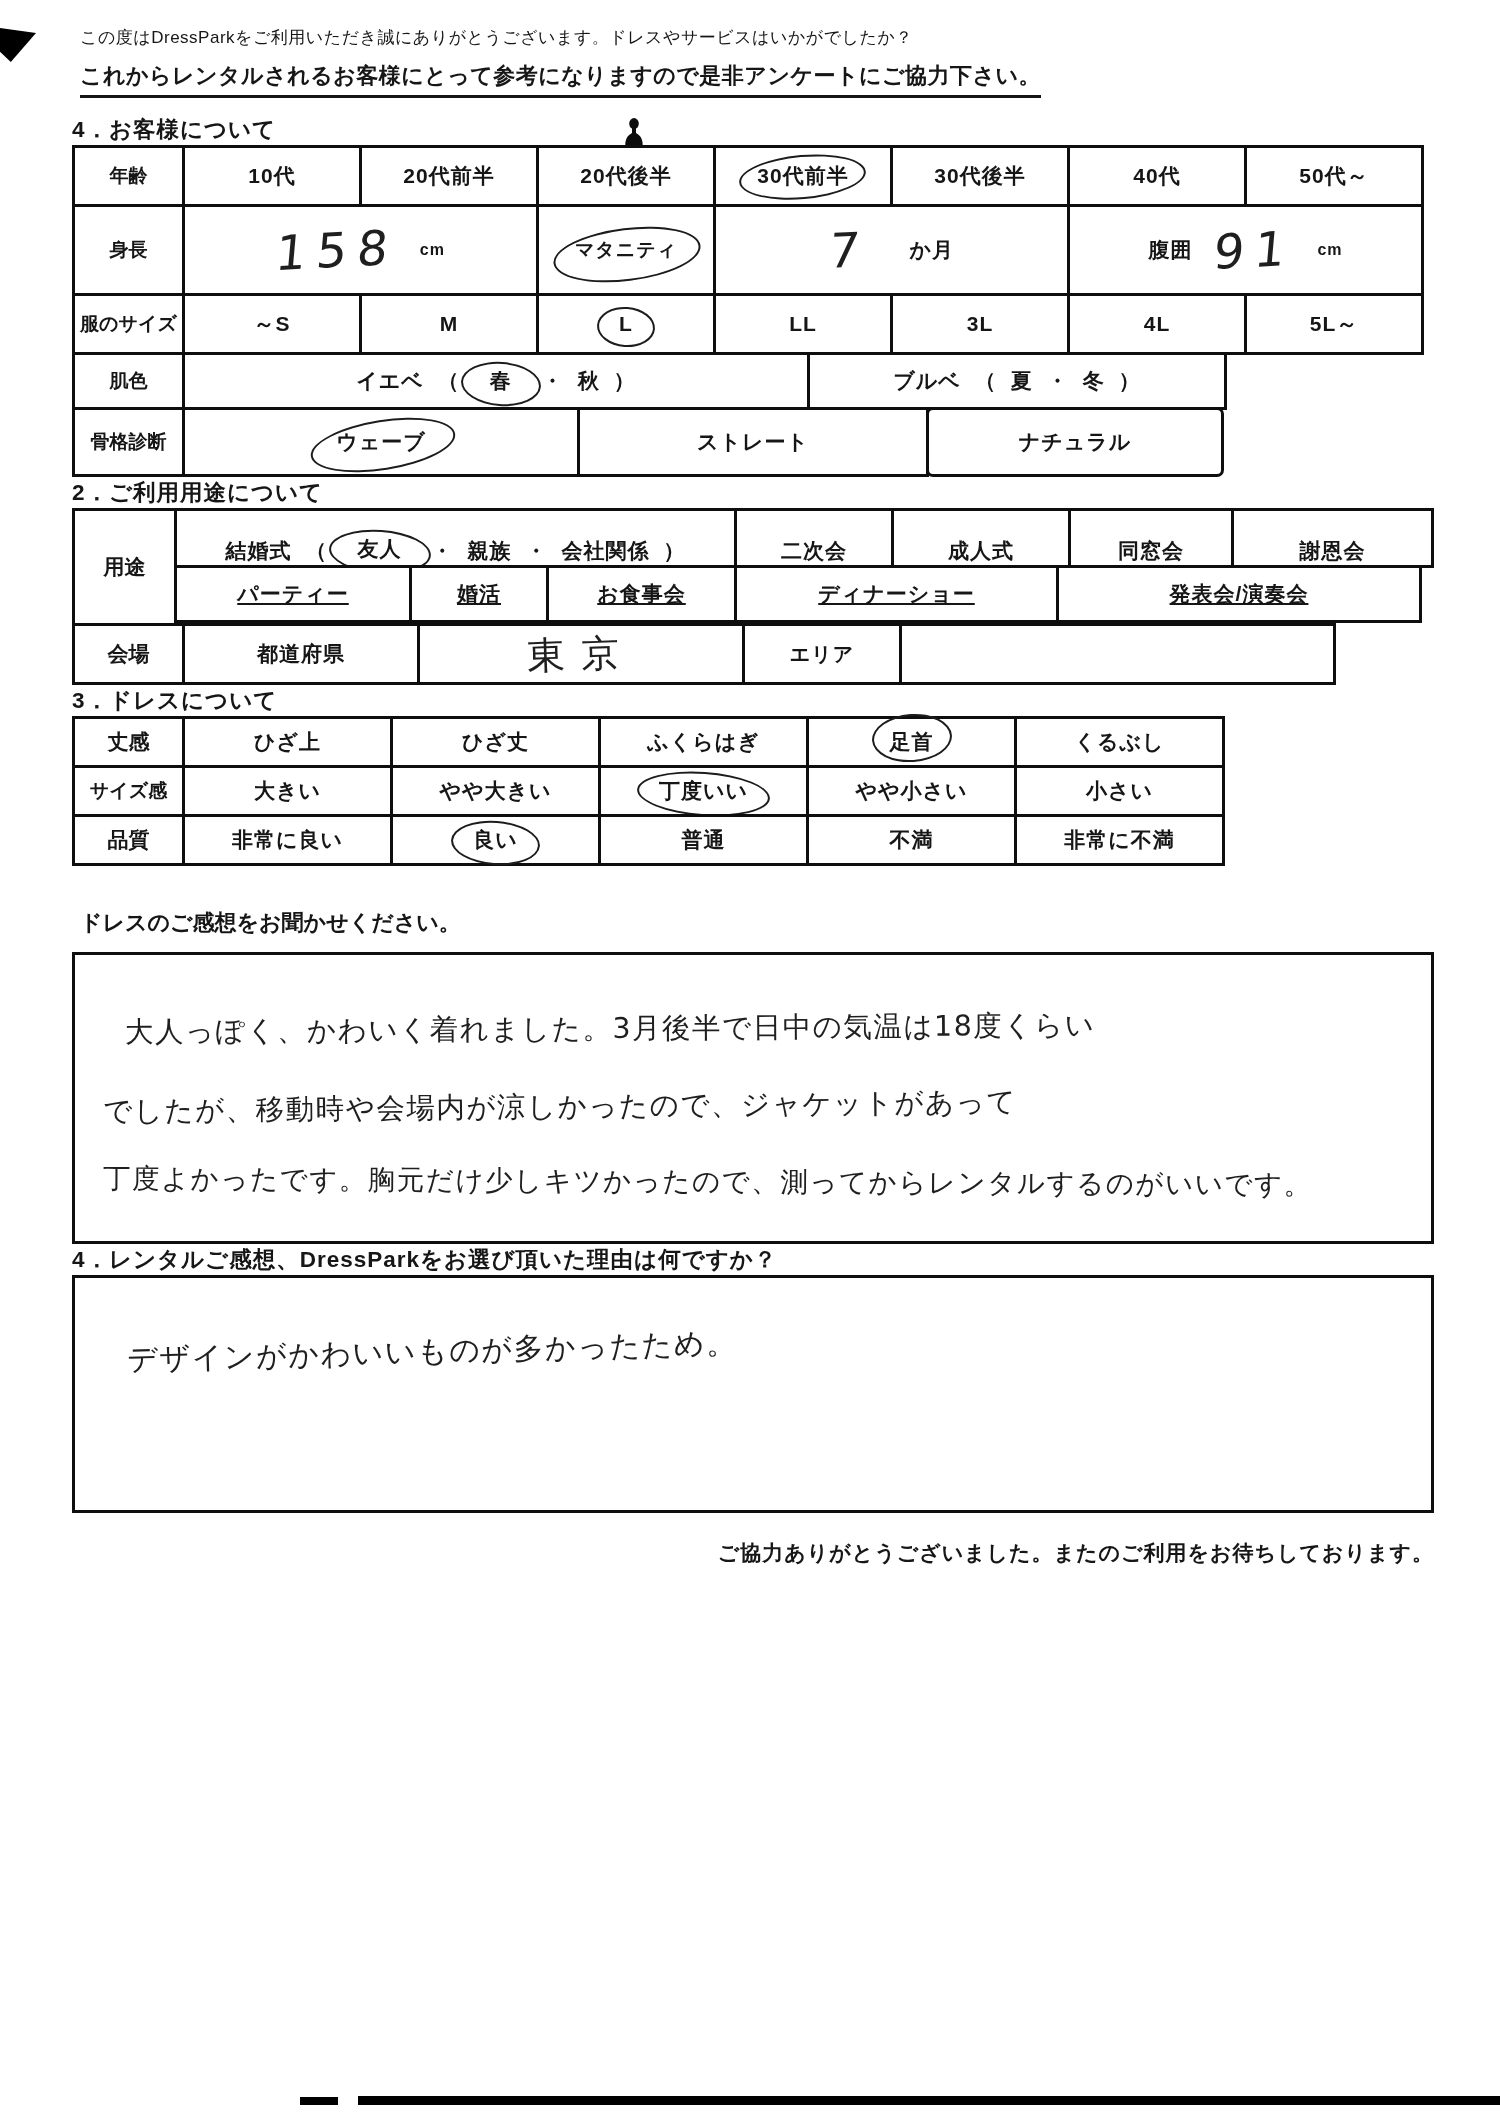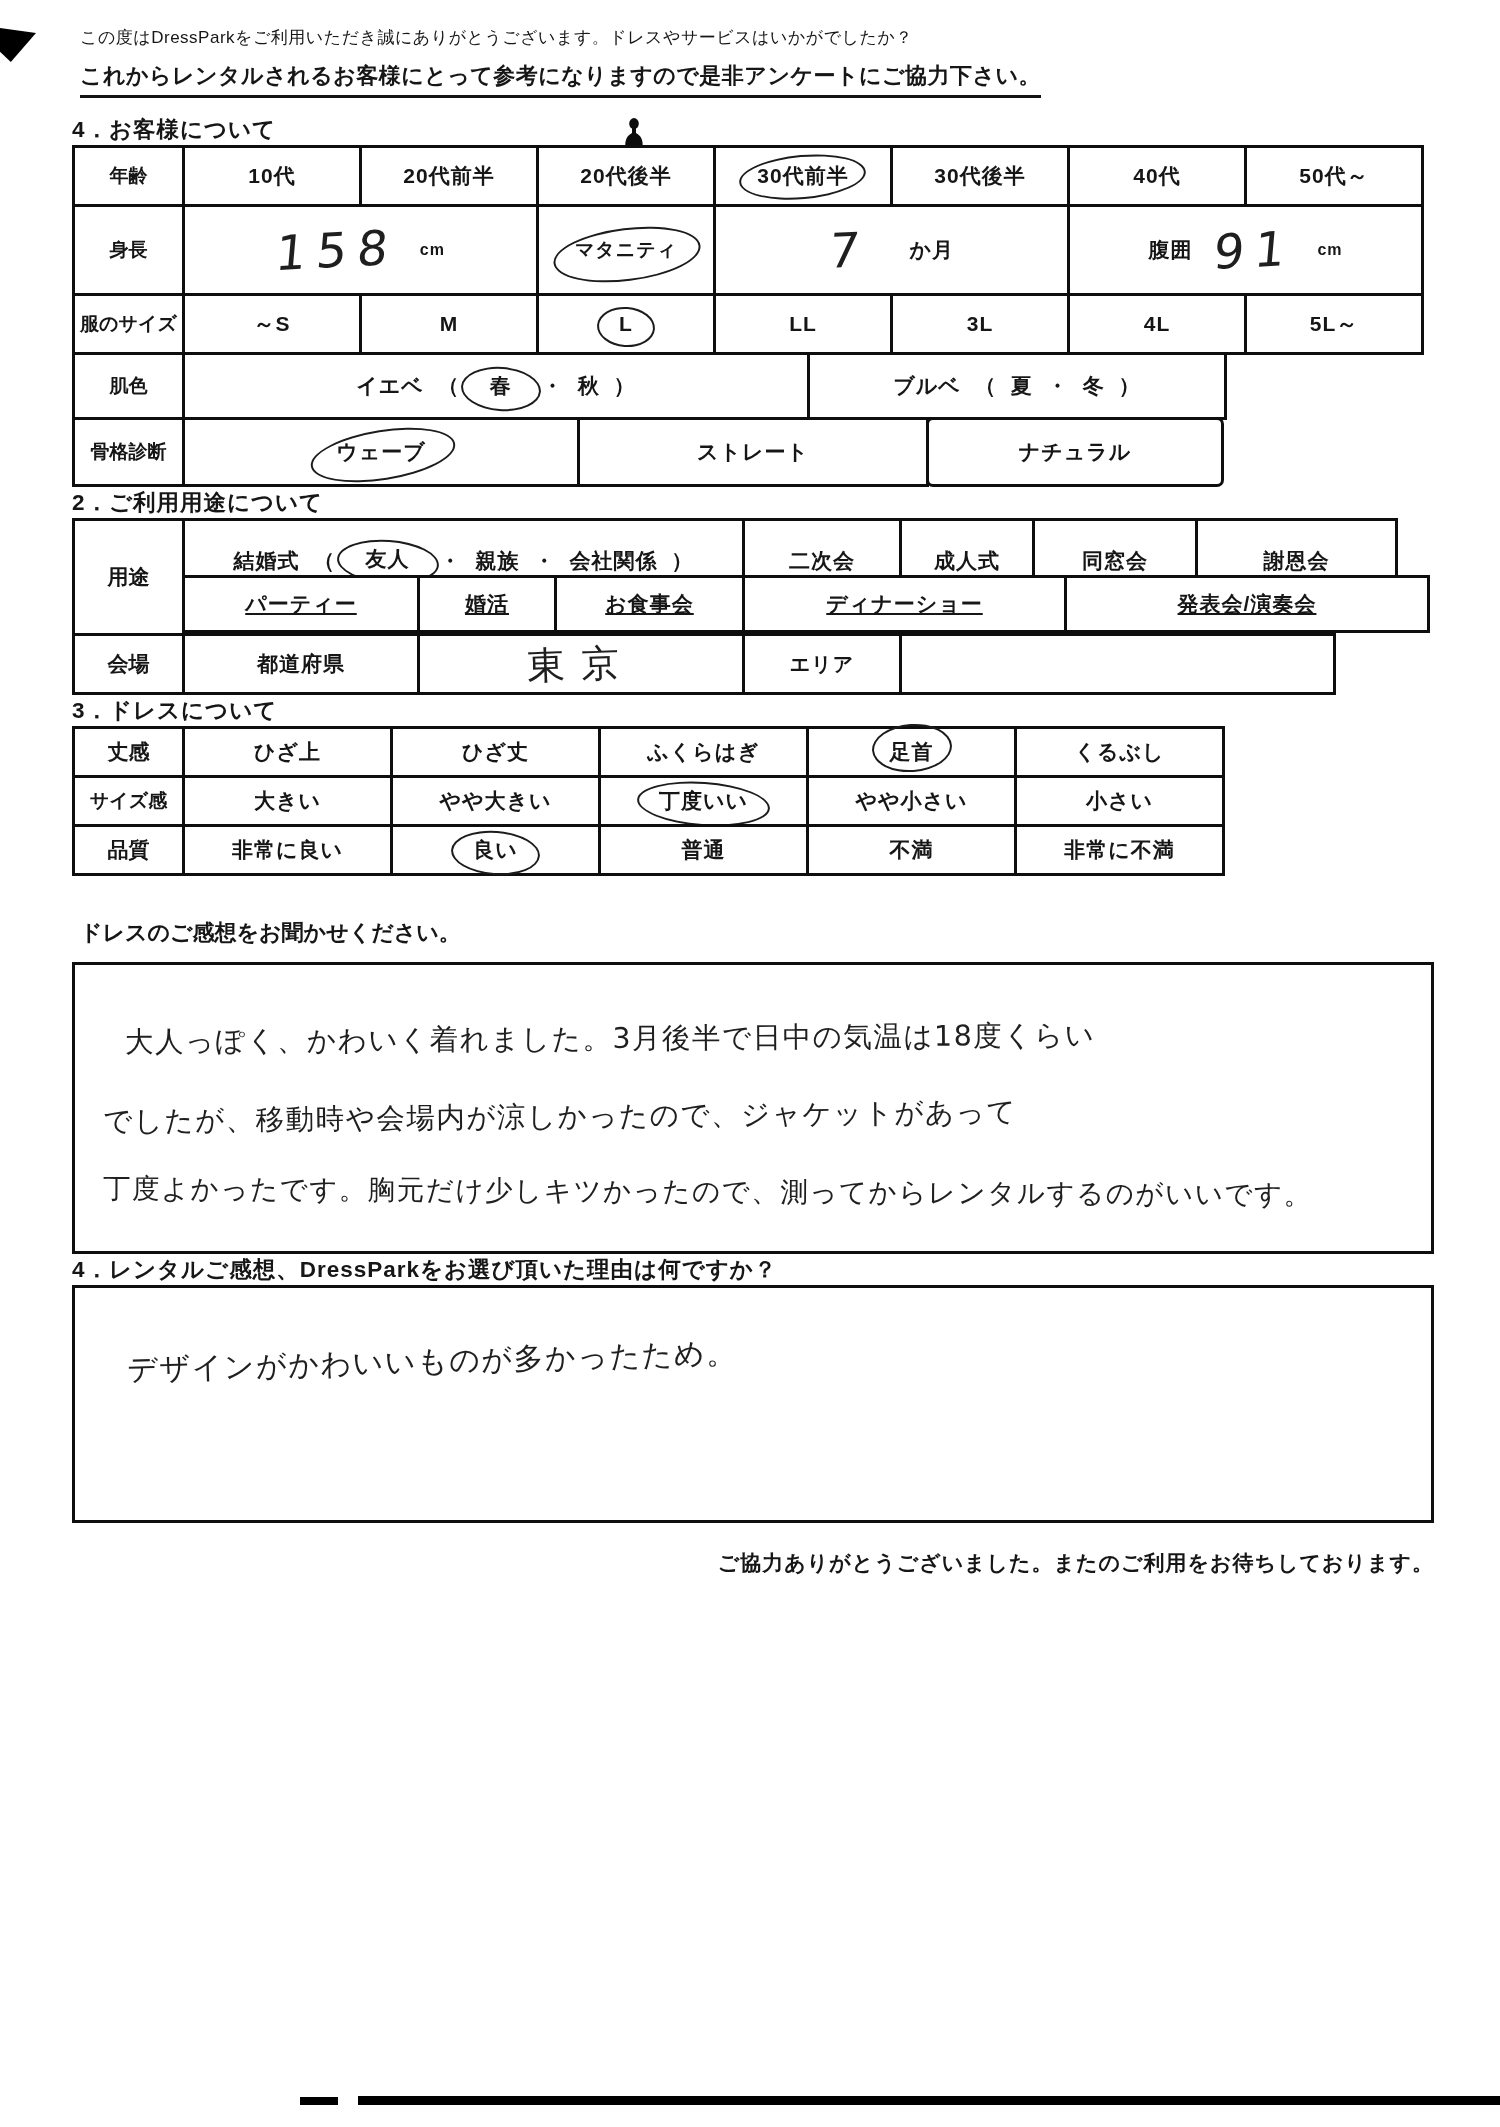--- a/index.html
+++ b/index.html
@@ -36,27 +36,27 @@
   .r { display:flex; }
   .r + .r { margin-top:-3px; }
   .stack > .r + .r { margin-top:-3px; }
   .c {
     border:3px solid #0e0e0e; box-sizing:border-box; background:#fff;
     display:flex; align-items:center; justify-content:center;
     font-weight:bold; font-size:21px; letter-spacing:1px; position:relative;
   }
   .c + .c, .col2 { margin-left:-3px; }
   .wl  { width:113px; font-size:19px; letter-spacing:0; }
-  .w140{ width:140px; } .w160{ width:160px; } .w166{ width:166px; } .w168{ width:136px; }
+  .w140{ width:140px; } .w160{ width:160px; } .w166{ width:166px; } .w168{ width:180px; }
   .w180{ width:180px; } .w191{ width:191px; } .w203{ width:203px; } .w211{ width:211px; }
   .w238{ width:238px; } .w298{ width:298px;border-radius:7px; } .w325{ width:325px; } .w328{ width:328px; }
   .w352{ width:352px; } .w357{ width:357px; } .w366{ width:366px; } .w398{ width:398px; }
   .w420{ width:420px; } .w437{ width:437px; } .w563{ width:563px; } .w628{ width:628px; }
   .h52 { height:52px; } .h58{ height:58px;text-decoration:underline; } .h60{ height:60px;align-items:flex-end; }
-  .h62 { height:62px; } .h66{ height:68px; } .h70{ height:70px; } .h92{ height:92px; }
+  .h62 { height:62px; } .h66{ height:58px; } .h70{ height:70px; } .h92{ height:92px; }
   .h116{ height:118px; }
 
   
   .circ { position:relative; display:inline-block; padding:2px 9px; }
   .circ::before { content:""; position:absolute; left:-9px; right:-9px; top:-5px; bottom:-7px;
     border:2.5px solid #1c1c1c; border-radius:50%; transform:rotate(-5deg); pointer-events:none; }
   .circ-mat::before { left:-13px; right:-15px; top:-7px; bottom:-16px; transform:rotate(-7deg); }
   .circ-small::before { left:-13px; right:-13px; top:-3px; bottom:-9px; transform:rotate(4deg); }
   .circ-wave::before { left:-17px; right:-22px; top:-6px; bottom:-12px; transform:rotate(-9deg); }
   .circ-up::before { top:-12px; bottom:-4px; transform:rotate(-4deg); }

